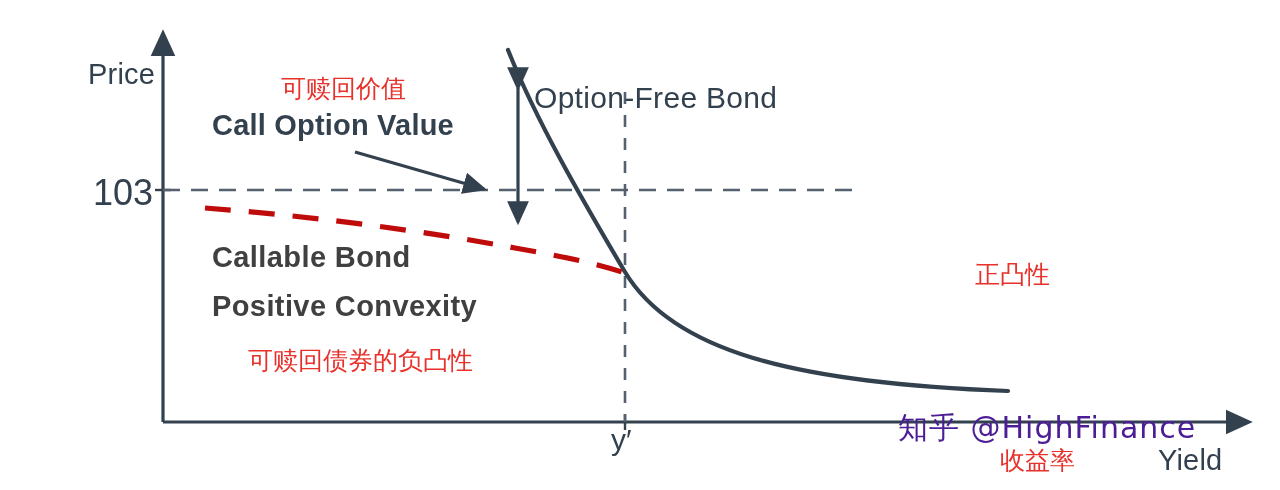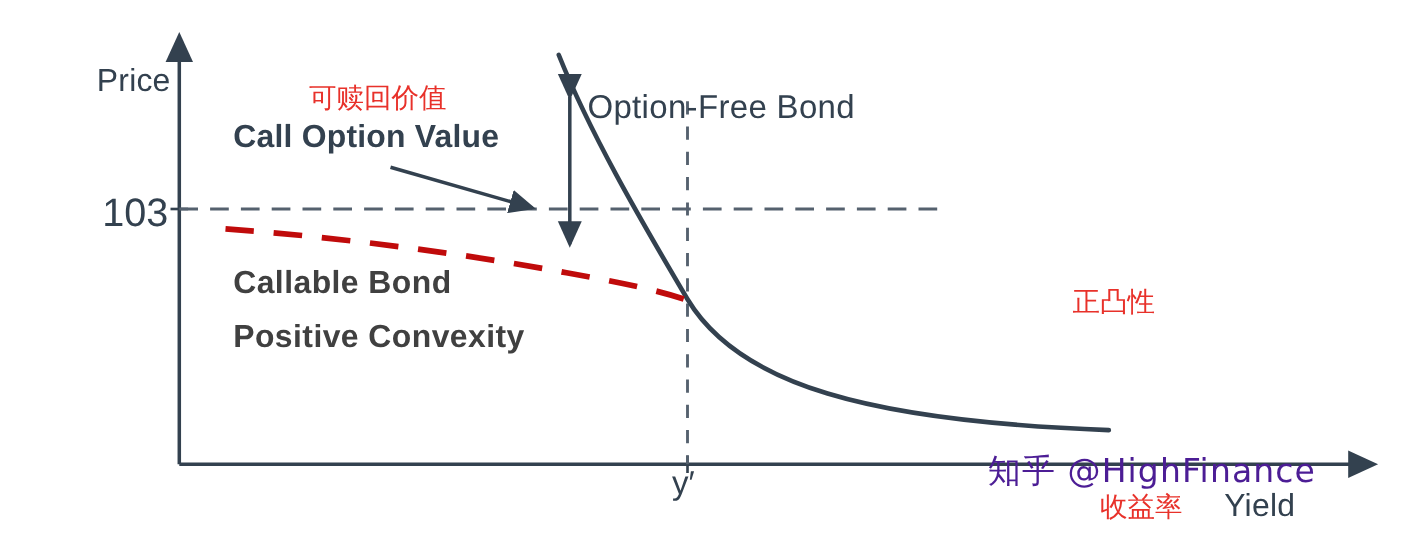--- a/index.html
+++ b/index.html
@@ -107,31 +107,32 @@
   </svg>
 
   <div class="lbl axis-title" style="left:88px; top:60px;">Price</div>
 
   <div class="lbl tick-label" style="left:93px; top:175px;">103</div>
 
   <div class="lbl yprime" style="left:611px; top:425px;">y′</div>
 
   <div class="lbl annot-cn lbl-red" style="left:1000px; top:448px;">收益率</div>
 
-  <div class="lbl axis-title" style="left:1113px; top:446px;">Yield</div>
+  <div class="lbl axis-title" style="left:1158px; top:446px;">Yield</div>
 
   <div class="lbl series-label" style="left:534px; top:48px;">Option-Free Bond</div>
 
   <div class="lbl annot-cn lbl-red" style="left:281px; top:76px;">可赎回价值</div>
 
   <div class="lbl annot-en" style="left:212px; top:111px;">Call Option Value</div>
 
   <div class="lbl bold-label" style="left:212px; top:243px;">Callable Bond</div>
 
   <div class="lbl bold-label" style="left:212px; top:292px;">Positive Convexity</div>
 
+  <div class="lbl annot-cn lbl-red" style="left:248px; top:348px;">可赎回债券的负凸性</div>
 
 
   <div class="lbl annot-cn lbl-red" style="left:975px; top:262px;">正凸性</div>
 
   <div class="watermark" style="left:898px; top:408px;">知乎 @HighFinance</div>
 
 </div>
 
 </body></html>

